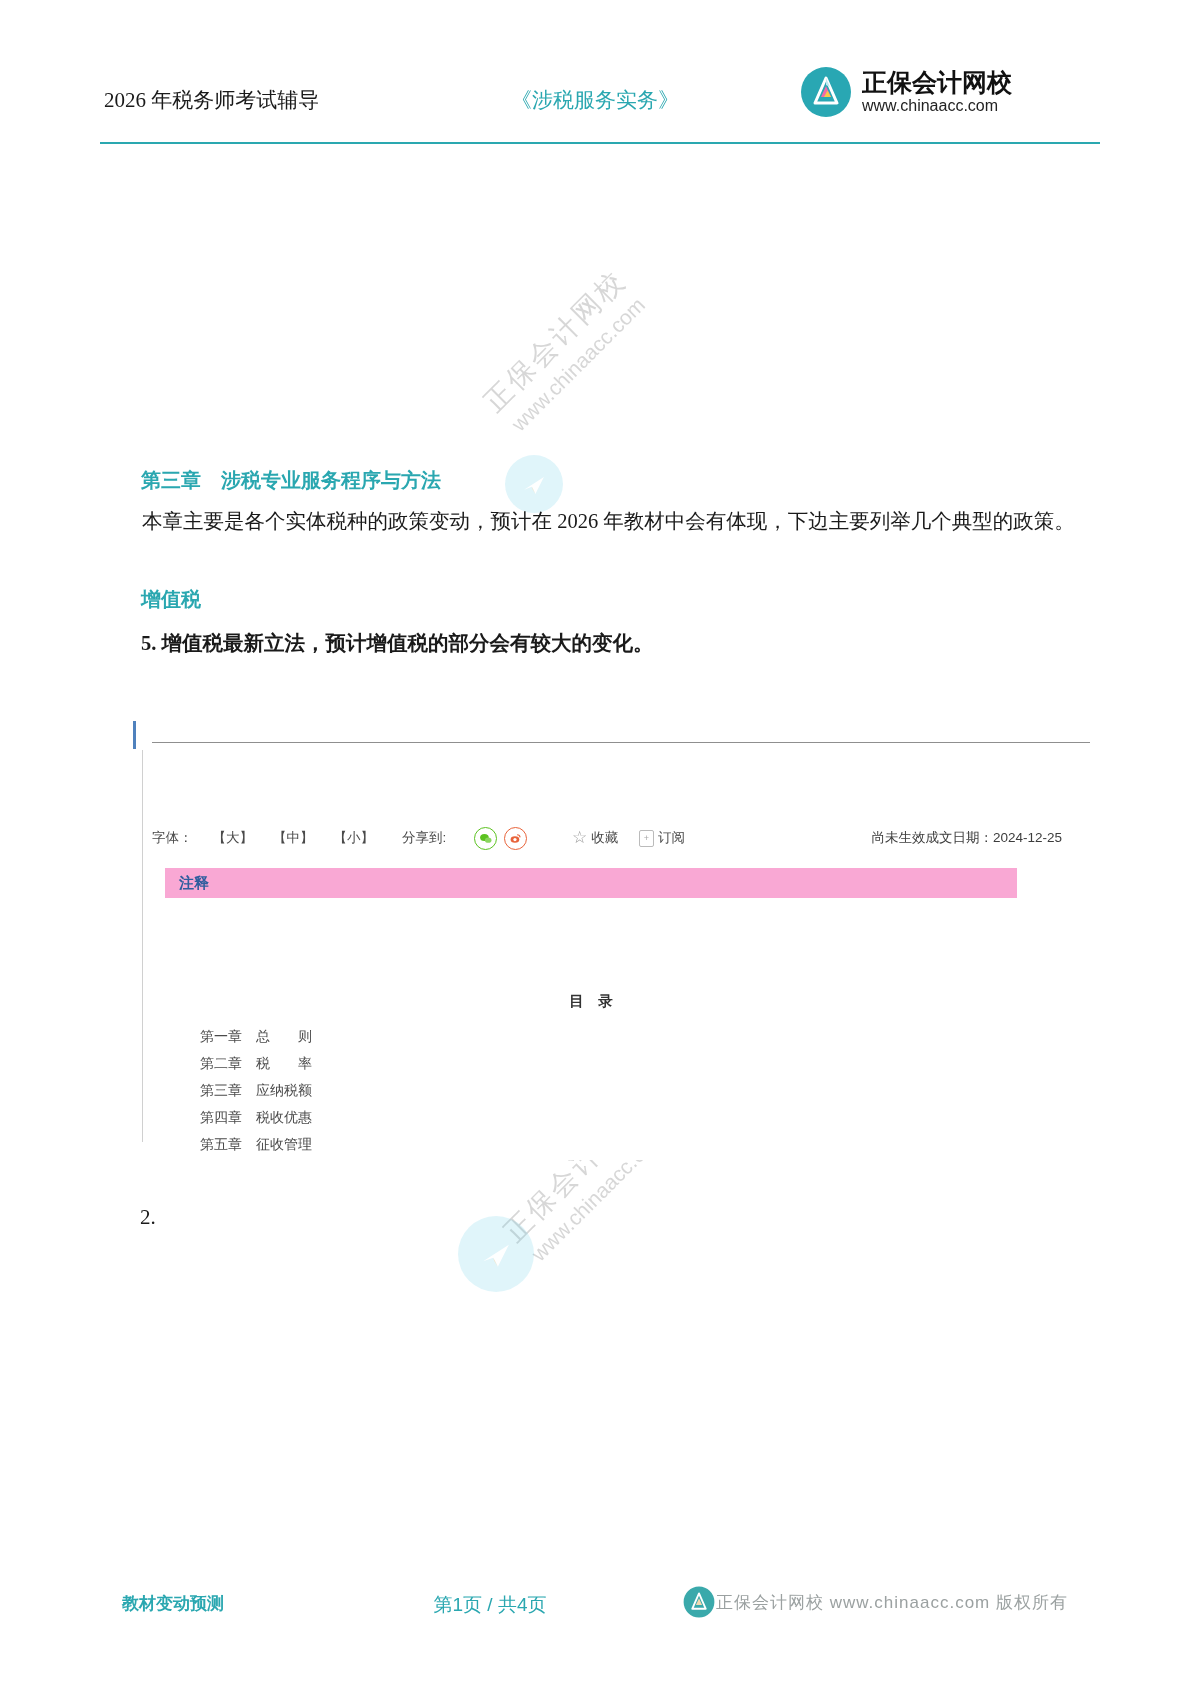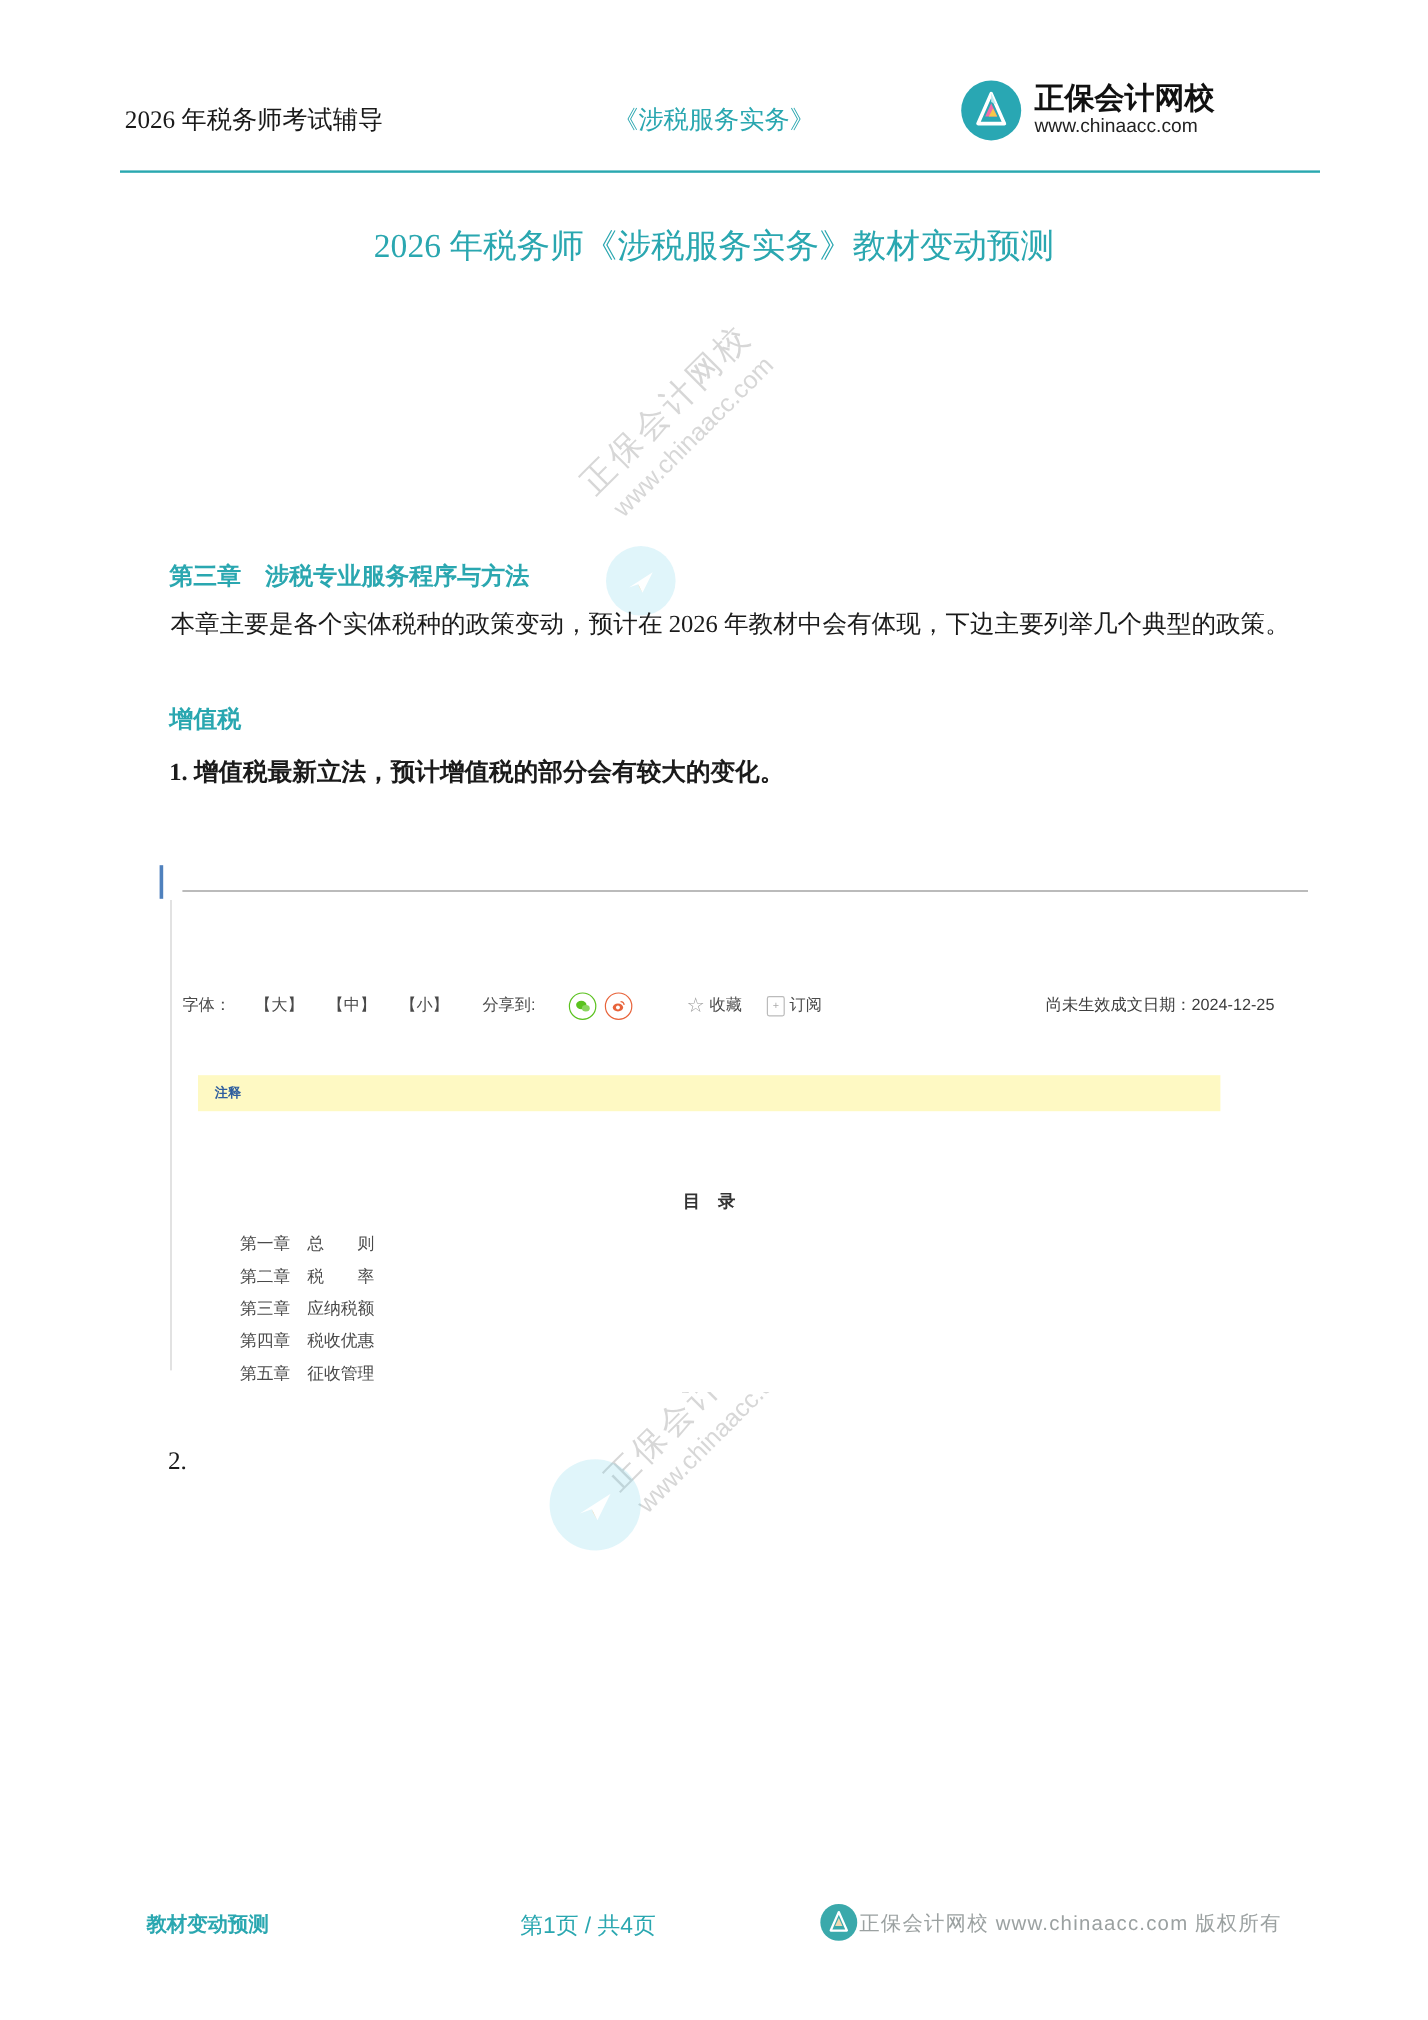--- a/index.html
+++ b/index.html
@@ -51,22 +51,22 @@
   .share-ic{width:21px;height:21px;border-radius:50%;display:inline-flex;align-items:center;justify-content:center;}
   .ic-wechat{border:1px solid #5bc21f;}
   .ic-weibo{border:1px solid #e8633a;}
   .tb-fav{position:absolute;left:420px;top:0;display:flex;align-items:center;gap:4px;line-height:30px;}
   .tb-sub{position:absolute;left:487px;top:0;display:flex;align-items:center;gap:4px;line-height:30px;}
   .star{color:#9a9a9a;font-size:17px;}
   .sub-ic{width:13px;height:15px;border:1px solid #bbb;border-radius:2px;font-size:9px;color:#aaa;
           display:inline-flex;align-items:center;justify-content:center;background:#fff;}
   .tb-right{position:absolute;right:0;top:0;display:flex;line-height:30px;color:#3c3c3c;}
   .law-note{position:absolute;left:32px;top:176px;width:852px;}
-  .note-hd{height:30px;line-height:30px;background:#fef9c3;color:#2f5e9e;font-weight:bold;
-           font-size:11px;padding-left:14px;margin-top:28px;}
+  .note-hd{height:30px;line-height:30px;background:#f9a8d4;color:#2f5e9e;font-weight:bold;
+           font-size:15px;padding-left:14px;}
   .note-bd{height:40px;background:#eef3fa;font-size:13.5px;color:#3a3a3a;padding:24px 10px 0 14px;}
   .law-toc-title{position:absolute;left:32px;top:300px;width:852px;text-align:center;
                  font-weight:bold;font-size:14.5px;color:#333;}
   .law-toc{position:absolute;left:67px;top:331px;font-size:14px;color:#4a4a4a;line-height:27px;}
   .law-toc div{white-space:pre;}
 
   
   .ft-left{position:absolute;left:122px;top:1592px;font-size:17px;font-weight:bold;color:#2aa7b0;z-index:1;}
   .ft-page{position:absolute;left:380px;top:1592px;width:220px;text-align:center;font-size:19px;
            color:#2aa7b0;z-index:1;font-family:"Liberation Sans",sans-serif;}
@@ -109,25 +109,24 @@
       <path d="M24 31 L31 31 L27.5 24.5 Z" fill="#f7c948"></path>
       <path d="M26 12 L30 21 L26 19 Z" fill="#bfe9f0"></path>
     </svg>
     <div class="brand-txt">
       <span class="brand-name">正保会计网校</span>
       <span class="brand-url">www.chinaacc.com</span>
     </div>
   </div>
   <div class="hdr-rule"></div>
 
-  <div class="doc-title">2026 年税务师《涉税服务实务》教材变动预测</div>
   <div class="blk h-chapter">第三章　涉税专业服务程序与方法</div>
   <div class="blk p-desc">本章主要是各个实体税种的政策变动，预计在 2026 年教材中会有体现，下边主要列举几个典型的政策。</div>
   <div class="blk h-vat">增值税</div>
-  <div class="blk p-point1">1. 增值税最新立法，预计增值税的部分会有较大的变化。</div>
+  <div class="blk p-point1">5. 增值税最新立法，预计增值税的部分会有较大的变化。</div>
 
   <div class="law">
     <div class="law-cursor"></div>
     <div class="law-vline"></div>
     <div class="law-hr"></div>
 
     <div class="law-toolbar">
       <div class="tb-font">
         <span>字体：</span>
         <span>【大】</span>

